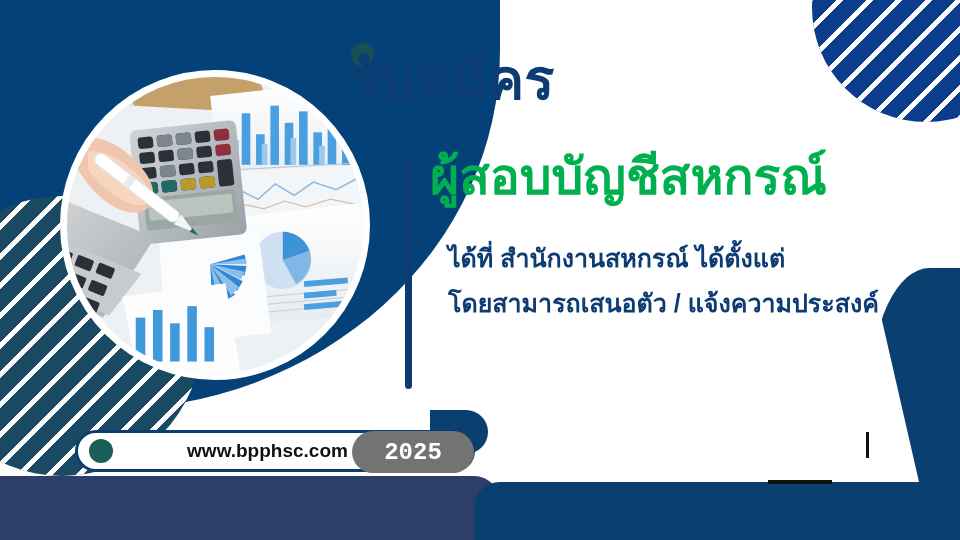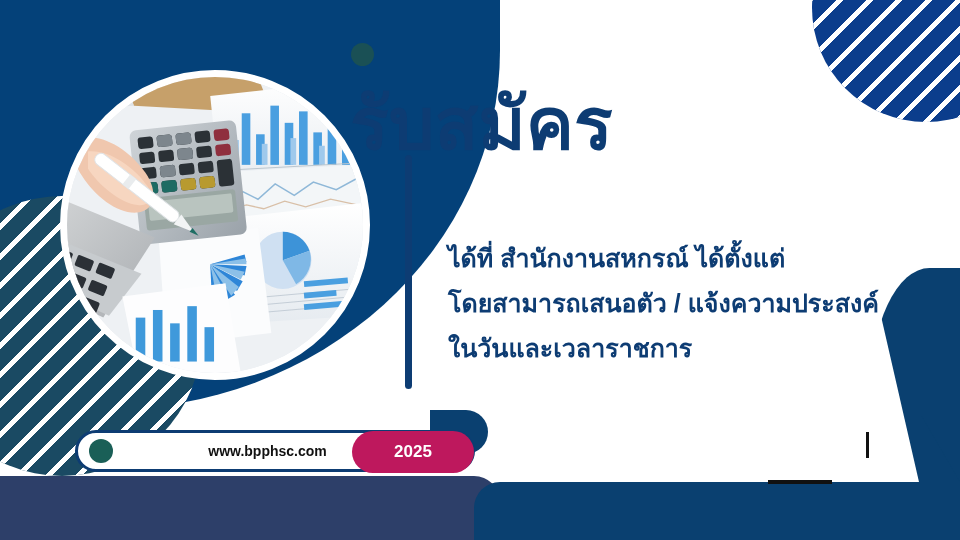--- a/index.html
+++ b/index.html
@@ -164,27 +164,26 @@
     overflow: hidden;
     background: #e9edf1;
   }
   .photo-circle svg { display: block; width: 100%; height: 100%; }
 
   
   .headline-main {
     position: absolute;
     left: 350px;
     top: 52px;
-    font-size: 72px;
+    font-size: 56px;
     font-weight: bold;
     color: #0d3c73;
     letter-spacing: 0px;
     line-height: 1;
     white-space: nowrap;
-    margin-top: 36px;
   }
   .green-dot {
     position: absolute;
     left: 351px;
     top: 43px;
     width: 23px;
     height: 23px;
     border-radius: 50%;
     background: #1a5055;
   }
@@ -237,40 +236,41 @@
     width: 24px;
     height: 24px;
     border-radius: 50%;
     background: #1a5f57;
     margin-left: 11px;
     flex: 0 0 auto;
   }
   .url-text {
     flex: 1 1 auto;
     text-align: center;
-    font-size: 14px;
+    font-size: 19px;
     font-weight: bold;
     color: #111111;
     padding-left: 6px;
     padding-right: 56px;
   }
   .year-pill {
     position: absolute;
     right: -2px;
     top: -2px;
     width: 122px;
     height: 42px;
     border-radius: 21px;
-    background: #be185d;
+    background: #737373;
     color: #ffffff;
-    font-size: 17px;
+    font-size: 24px;
     font-weight: bold;
     display: flex;
     align-items: center;
     justify-content: center;
+    font-family: Liberation Mono, monospace;
   }
 </style>
 </head>
 <body>
 
 <div id="poster">
 
   <div class="shape tl-blob-sq"></div>
   <div class="shape tl-blob"></div>
   <div class="shape left-striped"></div>
@@ -445,25 +445,25 @@
           <rect x="60" y="100" width="8" height="13" fill="#e9ecee"></rect>
         </g>
       </g>
     </svg>
   </div>
 
   <div class="green-dot"></div>
   <div class="headline-main">รับสมัคร</div>
 
   <div class="accent-bar"></div>
+  <div class="headline-sub">ผู้สอบบัญชีสหกรณ์</div>
 
   <div class="body-lines">
     <div>ได้ที่ สำนักงานสหกรณ์ ได้ตั้งแต่</div>
     <div>โดยสามารถเสนอตัว / แจ้งความประสงค์</div>
-    <div>ในวันและเวลาราชการ</div>
   </div>
 
   <div class="url-pill">
     <div class="url-dot"></div>
     <div class="url-text">www.bpphsc.com</div>
     <div class="year-pill">2025</div>
   </div>
 
 </div>
 

